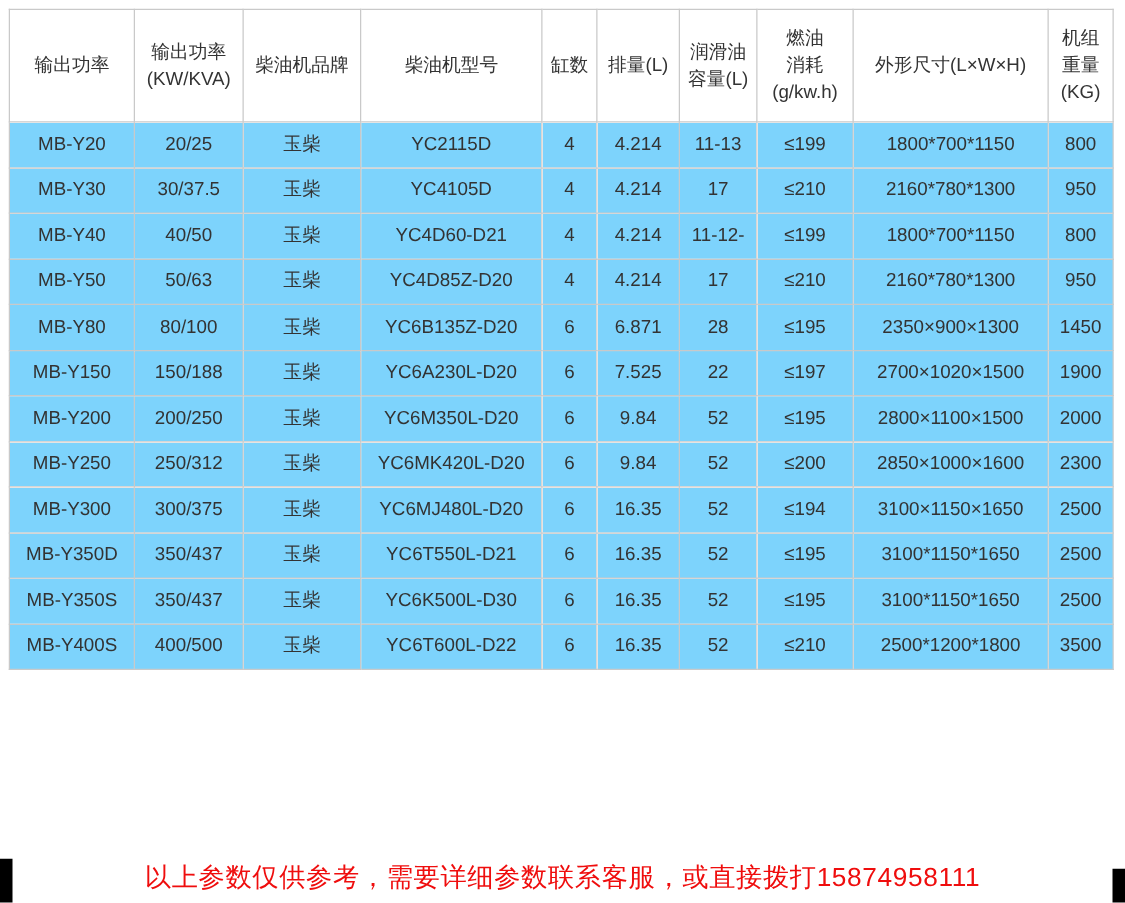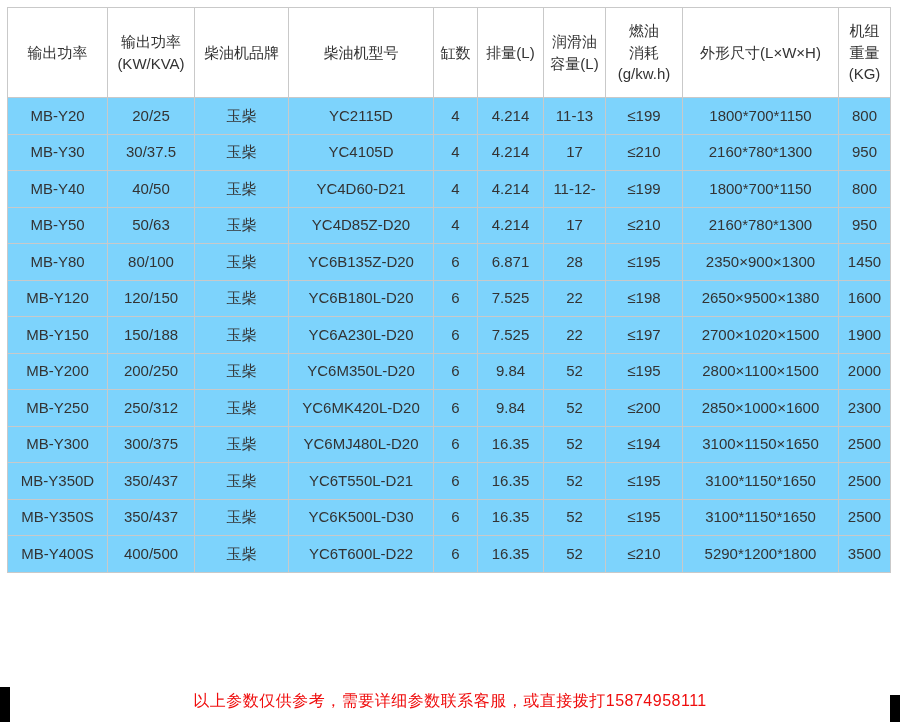--- a/index.html
+++ b/index.html
@@ -31,21 +31,21 @@
   .spec-table thead tr { height:90px; }
   .spec-table tbody tr { height:36.5px; background:#7dd3fc; }
   .footer-band {
     position:absolute; left:0; top:681px;
     width:900px; height:41px;
     background:#ffffff;
     display:flex; align-items:center; justify-content:center;
   }
   .footer-notice {
     color:#ef0d0d;
-    font-size:16px;
+    font-size:21px;
     letter-spacing:0.5px;
     white-space:nowrap;
   }
   .corner-mark { position:absolute; background:#000000; }
   .corner-mark.left  { left:0;     top:687px; width:10px; height:35px; }
   .corner-mark.right { left:890px; top:695px; width:10px; height:27px; }
 </style>
 </head>
 <body>
 
@@ -137,32 +137,20 @@
         <td>玉柴</td>
         <td>YC6B135Z-D20</td>
         <td>6</td>
         <td>6.871</td>
         <td>28</td>
         <td>≤195</td>
         <td>2350×900×1300</td>
         <td>1450</td>
       </tr>
       <tr>
-        <td>MB-Y120</td>
-        <td>120/150</td>
-        <td>玉柴</td>
-        <td>YC6B180L-D20</td>
-        <td>6</td>
-        <td>7.525</td>
-        <td>22</td>
-        <td>≤198</td>
-        <td>2650×9500×1380</td>
-        <td>1600</td>
-      </tr>
-      <tr>
         <td>MB-Y150</td>
         <td>150/188</td>
         <td>玉柴</td>
         <td>YC6A230L-D20</td>
         <td>6</td>
         <td>7.525</td>
         <td>22</td>
         <td>≤197</td>
         <td>2700×1020×1500</td>
         <td>1900</td>
@@ -229,21 +217,21 @@
       </tr>
       <tr>
         <td>MB-Y400S</td>
         <td>400/500</td>
         <td>玉柴</td>
         <td>YC6T600L-D22</td>
         <td>6</td>
         <td>16.35</td>
         <td>52</td>
         <td>≤210</td>
-        <td>5290*1200*1800</td>
+        <td>2500*1200*1800</td>
         <td>3500</td>
       </tr>
     </tbody>
 </table>
 
 <div class="footer-band">
   <span class="footer-notice">以上参数仅供参考，需要详细参数联系客服，或直接拨打15874958111</span>
 </div>
 
 <div class="corner-mark left"></div>

